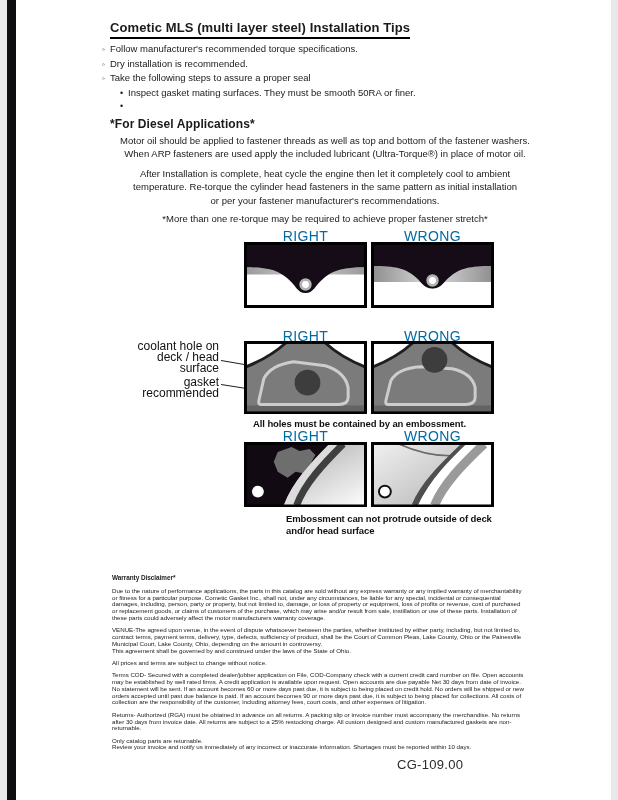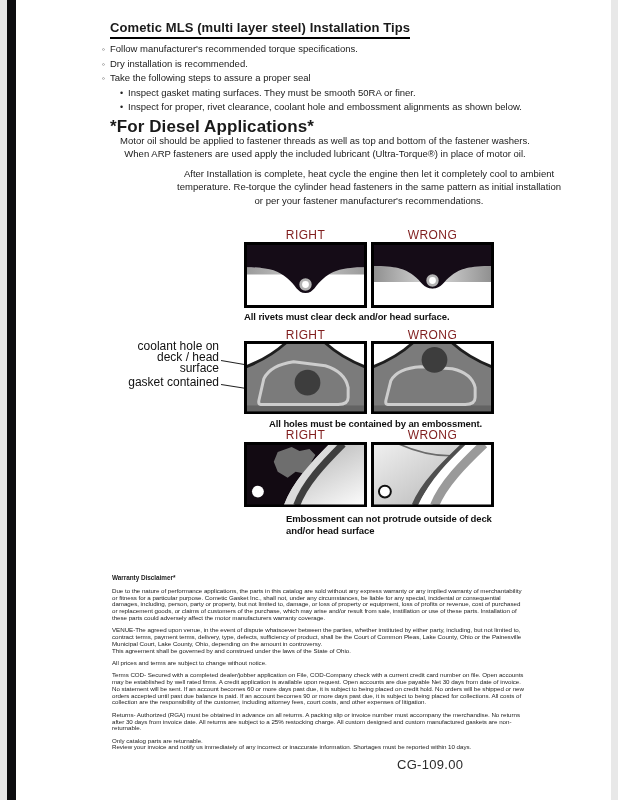--- a/index.html
+++ b/index.html
@@ -12,26 +12,26 @@
   .doc-title{
     position:absolute;left:103px;top:20px;display:inline-block;
     font-size:13px;font-weight:bold;border-bottom:2px solid #000;padding-bottom:2px;
     letter-spacing:.1px;
   }
   .bullets{position:absolute;left:95px;top:42px;font-size:9.5px;line-height:13.6px;}
   .b-row{display:flex;align-items:baseline;}
   .b-row .marker{width:8px;font-size:8px;color:#222;}
   .b-row.sub{padding-left:18px;}
   .b-row.sub .marker{font-size:9px;}
-  .diesel-heading{position:absolute;left:103px;top:117px;font-size:17px;font-weight:bold;letter-spacing:.1px;}
+  .diesel-heading{position:absolute;left:103px;top:117px;font-size:12px;font-weight:bold;letter-spacing:.1px;}
   .body-para{position:absolute;left:103px;width:430px;font-size:9.5px;line-height:13.4px;white-space:pre-line;text-align:center;}
   .p1{top:134px;}
-  .p2{top:167px;margin-left:44px;}
+  .p2{top:167px;}
   .p-note{top:212px;}
-  .diag-header{position:absolute;width:123px;text-align:center;font-size:12px;letter-spacing:.4px;color:#7f1d1d;}
+  .diag-header{position:absolute;width:123px;text-align:center;font-size:14px;letter-spacing:.4px;color:#0369a1;}
   .diag-box{position:absolute;width:123px;}
   .diag-box svg{display:block;width:100%;height:auto;}
   .caption{position:absolute;font-size:9.5px;font-weight:bold;letter-spacing:-.1px;color:#111;}
   .caption.multiline{white-space:pre-line;line-height:11.5px;}
   .callout-label{position:absolute;font-size:12px;line-height:11px;text-align:right;color:#111;white-space:pre-line;}
   .leader{position:absolute;height:1.3px;background:#222;transform-origin:left center;}
   .disclaimer{position:absolute;left:105px;top:575px;width:414px;font-size:6.2px;line-height:6.8px;letter-spacing:-.03px;color:#222;}
   .disclaimer h4{margin:0 0 6px 0;font-size:6.4px;font-weight:bold;}
   .disclaimer p{margin:0 0 5.5px 0;white-space:pre-line;}
   .page-code{position:absolute;left:390px;top:757px;font-size:13px;color:#2b2b2b;letter-spacing:.3px;}
@@ -56,30 +56,30 @@
     <div class="b-row">
       <span class="marker">◦</span>
       <span>Take the following steps to assure a proper seal</span>
     </div>
     <div class="b-row sub">
       <span class="marker">•</span>
       <span>Inspect gasket mating surfaces.  They must be smooth 50RA or finer.</span>
     </div>
     <div class="b-row sub">
       <span class="marker">•</span>
-      <span>Inspect for proper, rivet clearance, coolant hole and embossment alignments as shown below.</span>
     </div>
   </div>
 
   <div class="diesel-heading">*For Diesel Applications*</div>
   <div class="body-para p1">Motor oil should be applied to fastener threads as well as top and bottom of the fastener washers.
 When ARP fasteners are used apply the included lubricant (Ultra-Torque®) in place of motor oil.</div>
   <div class="body-para p2">After Installation is complete, heat cycle the engine then let it completely cool to ambient
 temperature. Re-torque the cylinder head fasteners in the same pattern as initial installation
 or per your fastener manufacturer's recommendations.</div>
+  <div class="body-para p-note">*More than one re-torque may be required to achieve proper fastener stretch*</div>
 
   <div class="diag-header" style="left:237px;top:228px;">RIGHT</div>
   <div class="diag-header" style="left:364px;top:228px;">WRONG</div>
 
   <div class="diag-box" style="left:237px;top:242px;">
     <svg viewBox="0 0 123 66">
       <defs>
         <linearGradient id="g1r" x1="0" y1="0" x2="1" y2="0">
           <stop offset="0" stop-color="#9a9a9a"></stop>
             <stop offset="0.5" stop-color="#cfcfcf"></stop>
@@ -106,28 +106,27 @@
       </defs>
       <rect x="0" y="0" width="123" height="66" fill="#ffffff"></rect>
       <rect x="2" y="24" width="119" height="16" fill="url(#g1w)"></rect>
       <path d="M2,2 H121 V24 C98,24 90,26.5 81,33 C72,39.5 71,46.5 61.5,46.5 C52,46.5 51,39.5 42,33 C33,26.5 25,24 2,24 Z" fill="#150c17"></path>
       <circle cx="61.5" cy="38.5" r="7" fill="#b3b3b3" stroke="#150c17" stroke-width="1.6"></circle>
       <circle cx="61.5" cy="38.5" r="3.4" fill="#ffffff"></circle>
       <rect x="1.5" y="1.5" width="120" height="63" fill="none" stroke="#000" stroke-width="3"></rect>
     </svg>
   </div>
 
-  <div class="caption" style="left:237px;top:311px;">All rivets must clear deck and/or head surface.</div>
 
   <div class="diag-header" style="left:237px;top:328px;">RIGHT</div>
   <div class="diag-header" style="left:364px;top:328px;">WRONG</div>
 
   <div class="callout-label" style="left:110px;top:341px;width:102px;">coolant hole on
 deck / head surface</div>
-  <div class="callout-label" style="left:110px;top:377px;width:102px;">gasket contained</div>
+  <div class="callout-label" style="left:110px;top:377px;width:102px;">gasket recommended</div>
   <div class="leader" style="left:214px;top:360px;width:81px;transform:rotate(9.9deg);"></div>
   <div class="leader" style="left:214px;top:384px;width:45px;transform:rotate(9deg);"></div>
 
   <div class="diag-box" style="left:237px;top:341px;">
     <svg viewBox="0 0 124 74">
       <rect x="0" y="0" width="124" height="74" fill="#7b7b7b"></rect>
       <rect x="2" y="65" width="120" height="7" fill="#636363"></rect>
       <path d="M2,2 H42 C32,11 20,19 2,26 Z" fill="#ffffff"></path>
       <path d="M122,2 H82 C92,11 104,19 122,26 Z" fill="#ffffff"></path>
       <path d="M42,2 C32,11 20,19 2,26" fill="none" stroke="#1e1e1e" stroke-width="3"></path>
@@ -145,21 +144,21 @@
       <path d="M2,2 H42 C32,11 20,19 2,26 Z" fill="#ffffff"></path>
       <path d="M122,2 H82 C92,11 104,19 122,26 Z" fill="#ffffff"></path>
       <path d="M42,2 C32,11 20,19 2,26" fill="none" stroke="#1e1e1e" stroke-width="3"></path>
       <path d="M82,2 C92,11 104,19 122,26" fill="none" stroke="#1e1e1e" stroke-width="3"></path>
       <path d="M15,60 L20,40 C25,31 36,27 50,26 L82,28 C95,31 103,38 105,47 L105,57 C105,62 101,64 95,64 L23,64 C17,64 14,65 15,60 Z" fill="none" stroke="#cdcdcd" stroke-width="3" stroke-linejoin="round"></path>
       <circle cx="64" cy="19" r="13" fill="#3d3d3d"></circle>
       <rect x="1.5" y="1.5" width="121" height="71" fill="none" stroke="#000" stroke-width="3"></rect>
     </svg>
   </div>
 
-  <div class="caption" style="left:243px;top:418px;width:251px;text-align:center;">All holes must be contained by an embossment.</div>
+  <div class="caption" style="left:227px;top:418px;width:251px;text-align:center;">All holes must be contained by an embossment.</div>
 
   <div class="diag-header" style="left:237px;top:428px;">RIGHT</div>
   <div class="diag-header" style="left:364px;top:428px;">WRONG</div>
 
   <div class="diag-box" style="left:237px;top:442px;">
     <svg viewBox="0 0 124 66">
       <defs>
         <linearGradient id="g3r" x1="0" y1="0" x2="1" y2="1">
           <stop offset="0" stop-color="#9a9a9a"></stop>
             <stop offset="1" stop-color="#ffffff"></stop>

